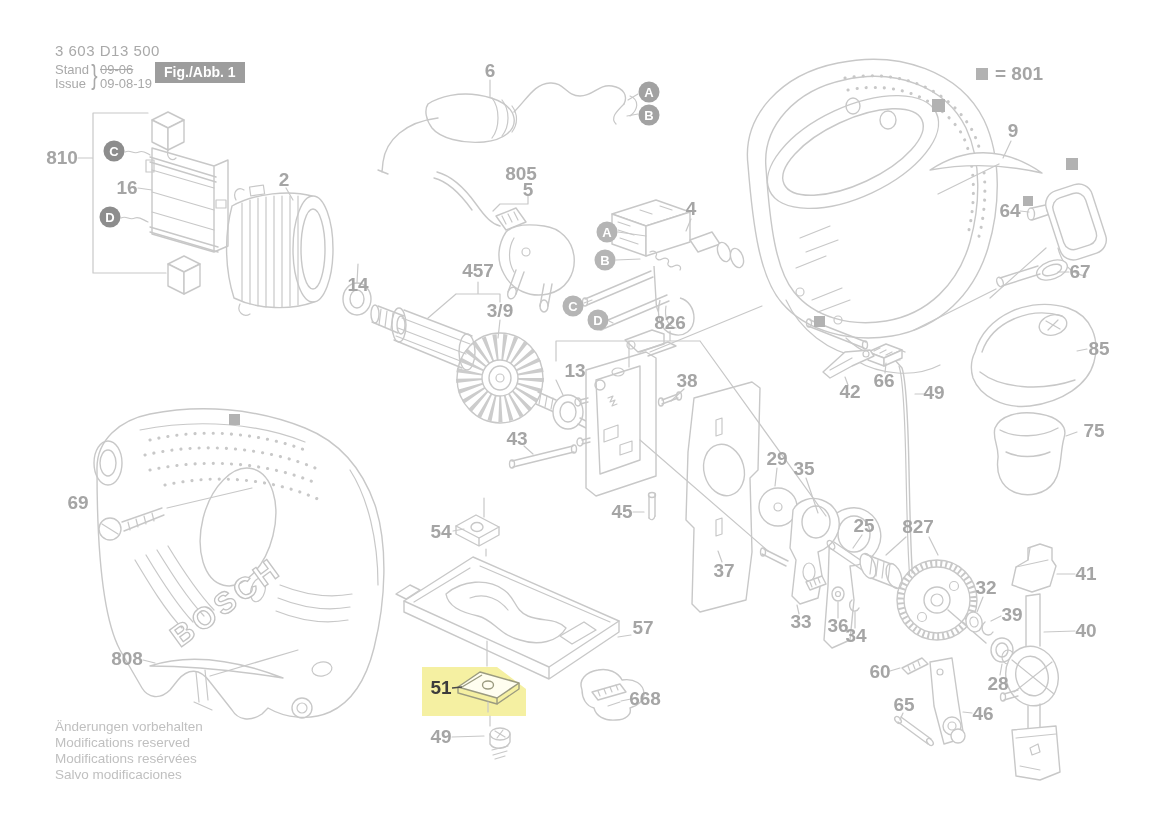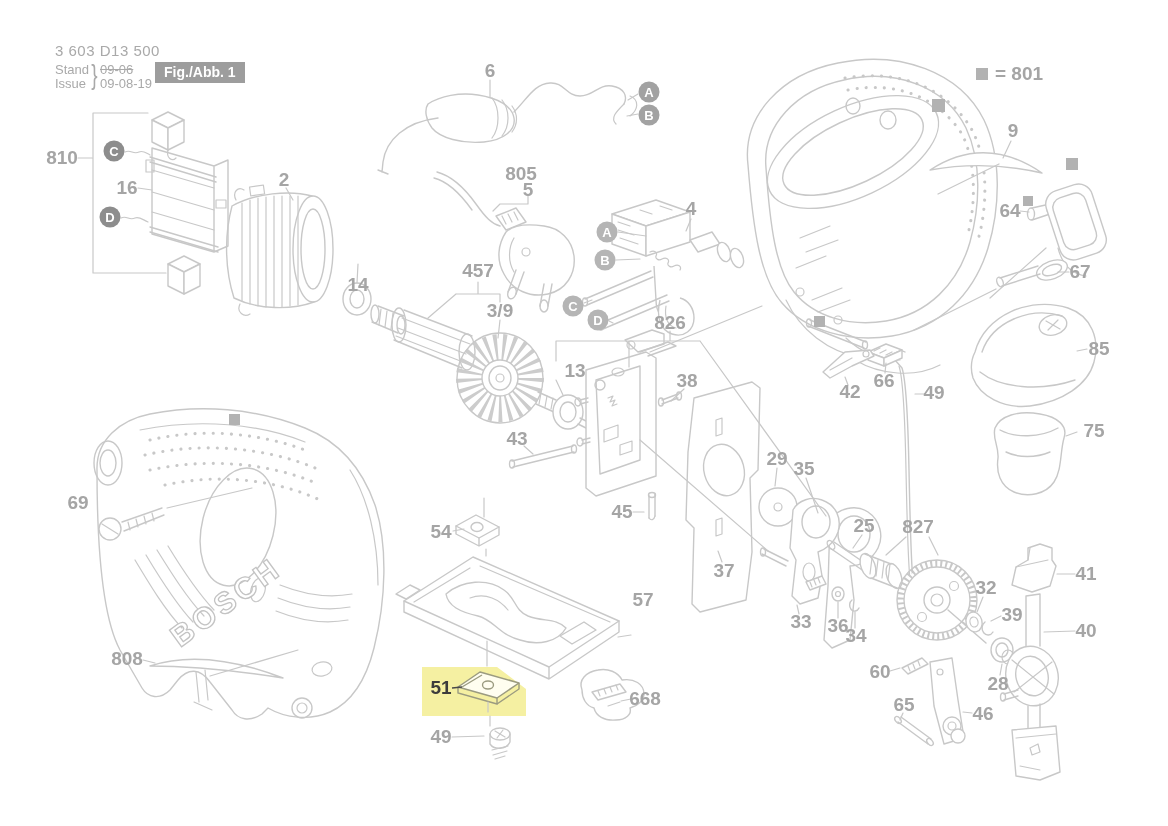--- a/index.html
+++ b/index.html
@@ -470,21 +470,21 @@
       <div class="plabel" style="left: 838px; top: 626px;">36</div>
       <div class="plabel" style="left: 856px; top: 636px;">34</div>
       <div class="plabel" style="left: 998px; top: 684px;">28</div>
       <div class="plabel" style="left: 1086px; top: 574px;">41</div>
       <div class="plabel" style="left: 1086px; top: 631px;">40</div>
       <div class="plabel" style="left: 880px; top: 672px;">60</div>
       <div class="plabel" style="left: 904px; top: 705px;">65</div>
       <div class="plabel" style="left: 983px; top: 714px;">46</div>
       <div class="plabel" style="left: 78px; top: 503px;">69</div>
       <div class="plabel" style="left: 127px; top: 659px;">808</div>
-      <div class="plabel" style="left: 643px; top: 600px; text-align: center;">57</div>
+      <div class="plabel" style="left: 643px; top: 628px; text-align: center;">57</div>
       <div class="plabel" style="left: 441px; top: 737px;">49</div>
       <div class="plabel" style="left: 645px; top: 699px;">668</div>
       <div class="plabel dark" style="left: 441px; top: 688px;">51</div>
     </div>
 <div id="callout-layer">
       <div class="callout dark" style="left: 114px; top: 151px;">C</div>
       <div class="callout dark" style="left: 110px; top: 217px;">D</div>
       <div class="callout medium" style="left: 649px; top: 92px;">A</div>
       <div class="callout medium" style="left: 649px; top: 115px;">B</div>
       <div class="callout light" style="left: 607px; top: 232px;">A</div>
@@ -492,14 +492,20 @@
       <div class="callout light" style="left: 573px; top: 306px;">C</div>
       <div class="callout light" style="left: 598px; top: 320px;">D</div>
     </div>
 <div id="square-layer">
       <div class="sqmark" style="left: 932px; top: 99px; width: 13px; height: 13px;"></div>
       <div class="sqmark" style="left: 1066px; top: 158px; width: 12px; height: 12px;"></div>
       <div class="sqmark" style="left: 1023px; top: 196px; width: 10px; height: 10px;"></div>
       <div class="sqmark" style="left: 814px; top: 316px; width: 11px; height: 11px;"></div>
       <div class="sqmark" style="left: 229px; top: 414px; width: 11px; height: 11px;"></div>
     </div>
+<div class="footer" id="footer-notes">
+      <div>Änderungen vorbehalten</div>
+      <div>Modifications reserved</div>
+      <div>Modifications resérvées</div>
+      <div>Salvo modificaciones</div>
+    </div>
 
 </div>
 
 </body></html>

